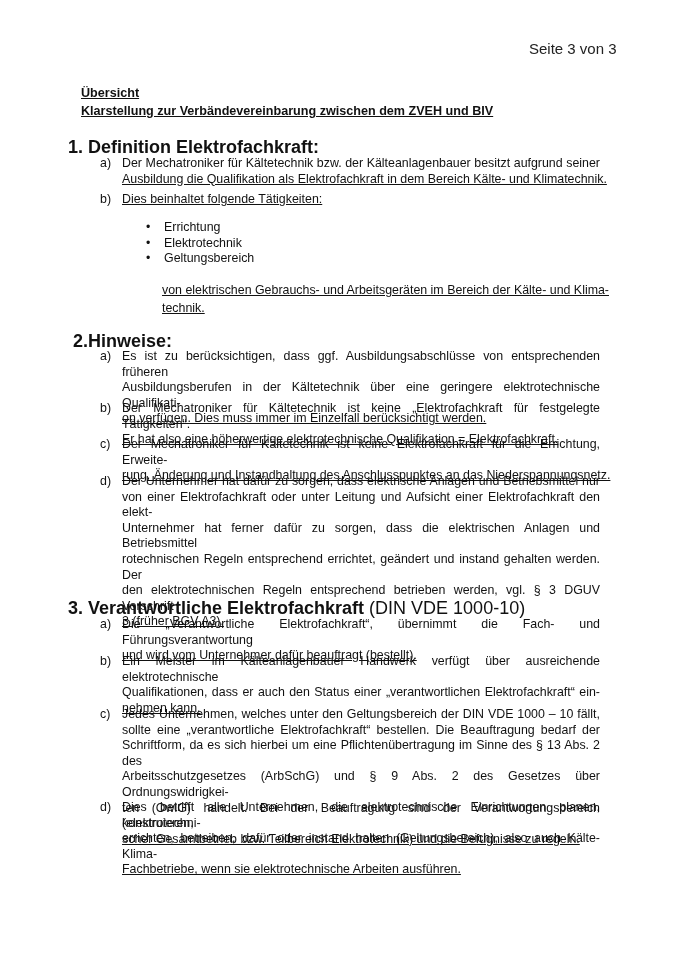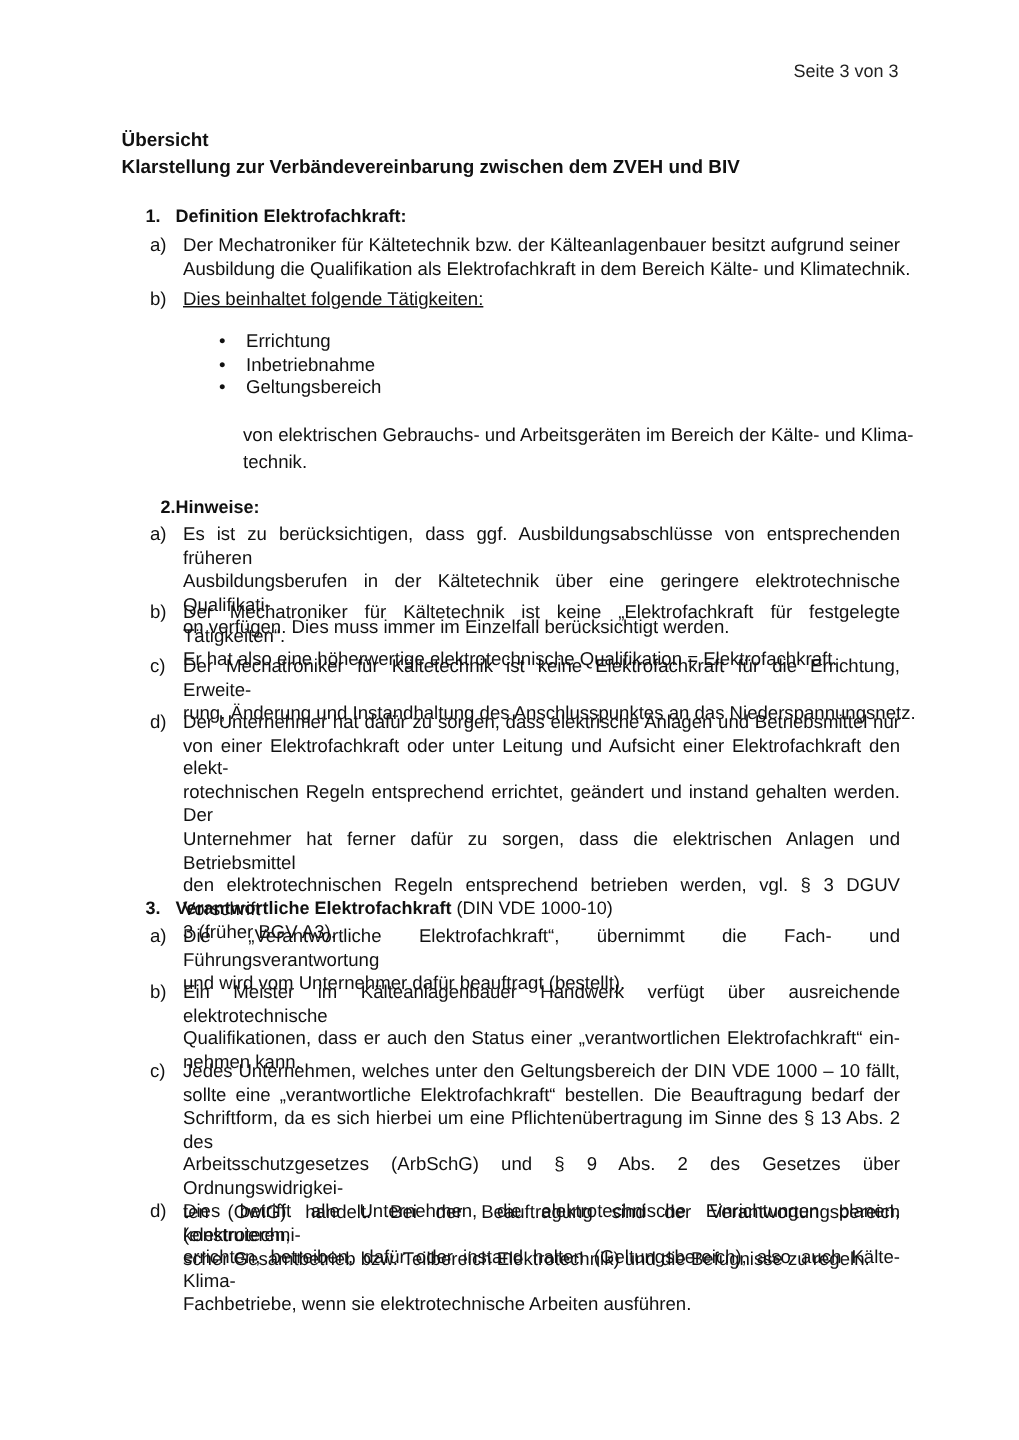--- a/index.html
+++ b/index.html
@@ -3,30 +3,30 @@
   <meta charset="utf-8">
   <style>
     html, body { margin: 0; padding: 0; background: #ffffff; }
     body {
       width: 679px; height: 960px; position: relative; overflow: hidden;
       font-family: "Liberation Sans", sans-serif; color: #111111;
       font-size: 12.4px;
     }
     .page-number {
       position: absolute; top: 40px; left: 529px;
-      font-family: "Liberation Sans", sans-serif; font-size: 12px; color: #222;
+      font-family: "Liberation Sans", sans-serif; font-size: 15px; color: #222;
     }
     .title-block { position: absolute; left: 81px; top: 84px; font-weight: bold; font-size: 12.6px; line-height: 18px; }
-    .section-head { position: absolute; left: 97px; font-weight: bold; font-size: 12px; }
+    .section-head { position: absolute; left: 68px; font-weight: bold; font-size: 18px; }
     .section-head .num { display: inline-block; width: 20px; }
     .section-head .plain { font-weight: normal; }
     .item { position: absolute; left: 100px; width: 500px; line-height: 15.6px; }
     .item .lbl { position: absolute; left: 0; top: 0; width: 20px; }
     .item .txt { margin-left: 22px; text-align: justify; display: block; }
-    .line { display: block; white-space: nowrap; }
+    .line { display: block; white-space: nowrap; text-decoration: underline; }
     .justify-line { display: block; text-align: justify; text-align-last: justify; }
     .underline { text-decoration: underline; }
     .bullets { position: absolute; left: 146px; top: 220px; line-height: 15.6px; }
     .bullet { display: block; position: relative; padding-left: 18px; }
     .bullet .dot { position: absolute; left: 0; top: 0; }
     .continuation { position: absolute; left: 162px; top: 281px; width: 450px; line-height: 18px; }
   </style>
 </head>
 <body>
 
@@ -51,21 +51,21 @@
 
 <div class="item" style="top:192px;">
   <span class="lbl">b)</span>
   <span class="txt">
     <span class="line underline">Dies beinhaltet folgende Tätigkeiten:</span>
   </span>
 </div>
 
 <div class="bullets">
   <span class="bullet"><span class="dot">•</span><span>Errichtung</span></span>
-  <span class="bullet"><span class="dot">•</span><span>Inbetriebnahme</span></span>
+  <span class="bullet"><span class="dot">•</span><span>Elektrotechnik</span></span>
   <span class="bullet"><span class="dot">•</span><span>Geltungsbereich</span></span>
 </div>
 
 <div class="continuation">
   <span class="line">von elektrischen Gebrauchs- und Arbeitsgeräten im Bereich der Kälte- und Klima-</span>
   <span class="line">technik.</span>
 </div>
 
 <div class="section-head" style="top:331px;text-align:right;">
   <span class="num">2.</span><span>Hinweise:</span>
@@ -94,22 +94,22 @@
     <span class="justify-line">Der Mechatroniker für Kältetechnik ist keine Elektrofachkraft für die Errichtung, Erweite-</span>
     <span class="line">rung, Änderung und Instandhaltung des Anschlusspunktes an das Niederspannungsnetz.</span>
   </span>
 </div>
 
 <div class="item" style="top:474px;">
   <span class="lbl">d)</span>
   <span class="txt">
     <span class="justify-line">Der Unternehmer hat dafür zu sorgen, dass elektrische Anlagen und Betriebsmittel nur</span>
     <span class="justify-line">von einer Elektrofachkraft oder unter Leitung und Aufsicht einer Elektrofachkraft den elekt-</span>
+    <span class="justify-line">Unternehmer hat ferner dafür zu sorgen, dass die elektrischen Anlagen und Betriebsmittel</span>
     <span class="justify-line">rotechnischen Regeln entsprechend errichtet, geändert und instand gehalten werden. Der</span>
-    <span class="justify-line">Unternehmer hat ferner dafür zu sorgen, dass die elektrischen Anlagen und Betriebsmittel</span>
     <span class="justify-line">den elektrotechnischen Regeln entsprechend betrieben werden, vgl. § 3 DGUV Vorschrift</span>
     <span class="line">3 (früher BGV A3).</span>
   </span>
 </div>
 
 <div class="section-head" style="top:598px;">
   <span class="num">3.</span><span>Verantwortliche Elektrofachkraft</span><span class="plain"> (DIN VDE 1000-10)</span>
 </div>
 
 <div class="item" style="top:617px;">

